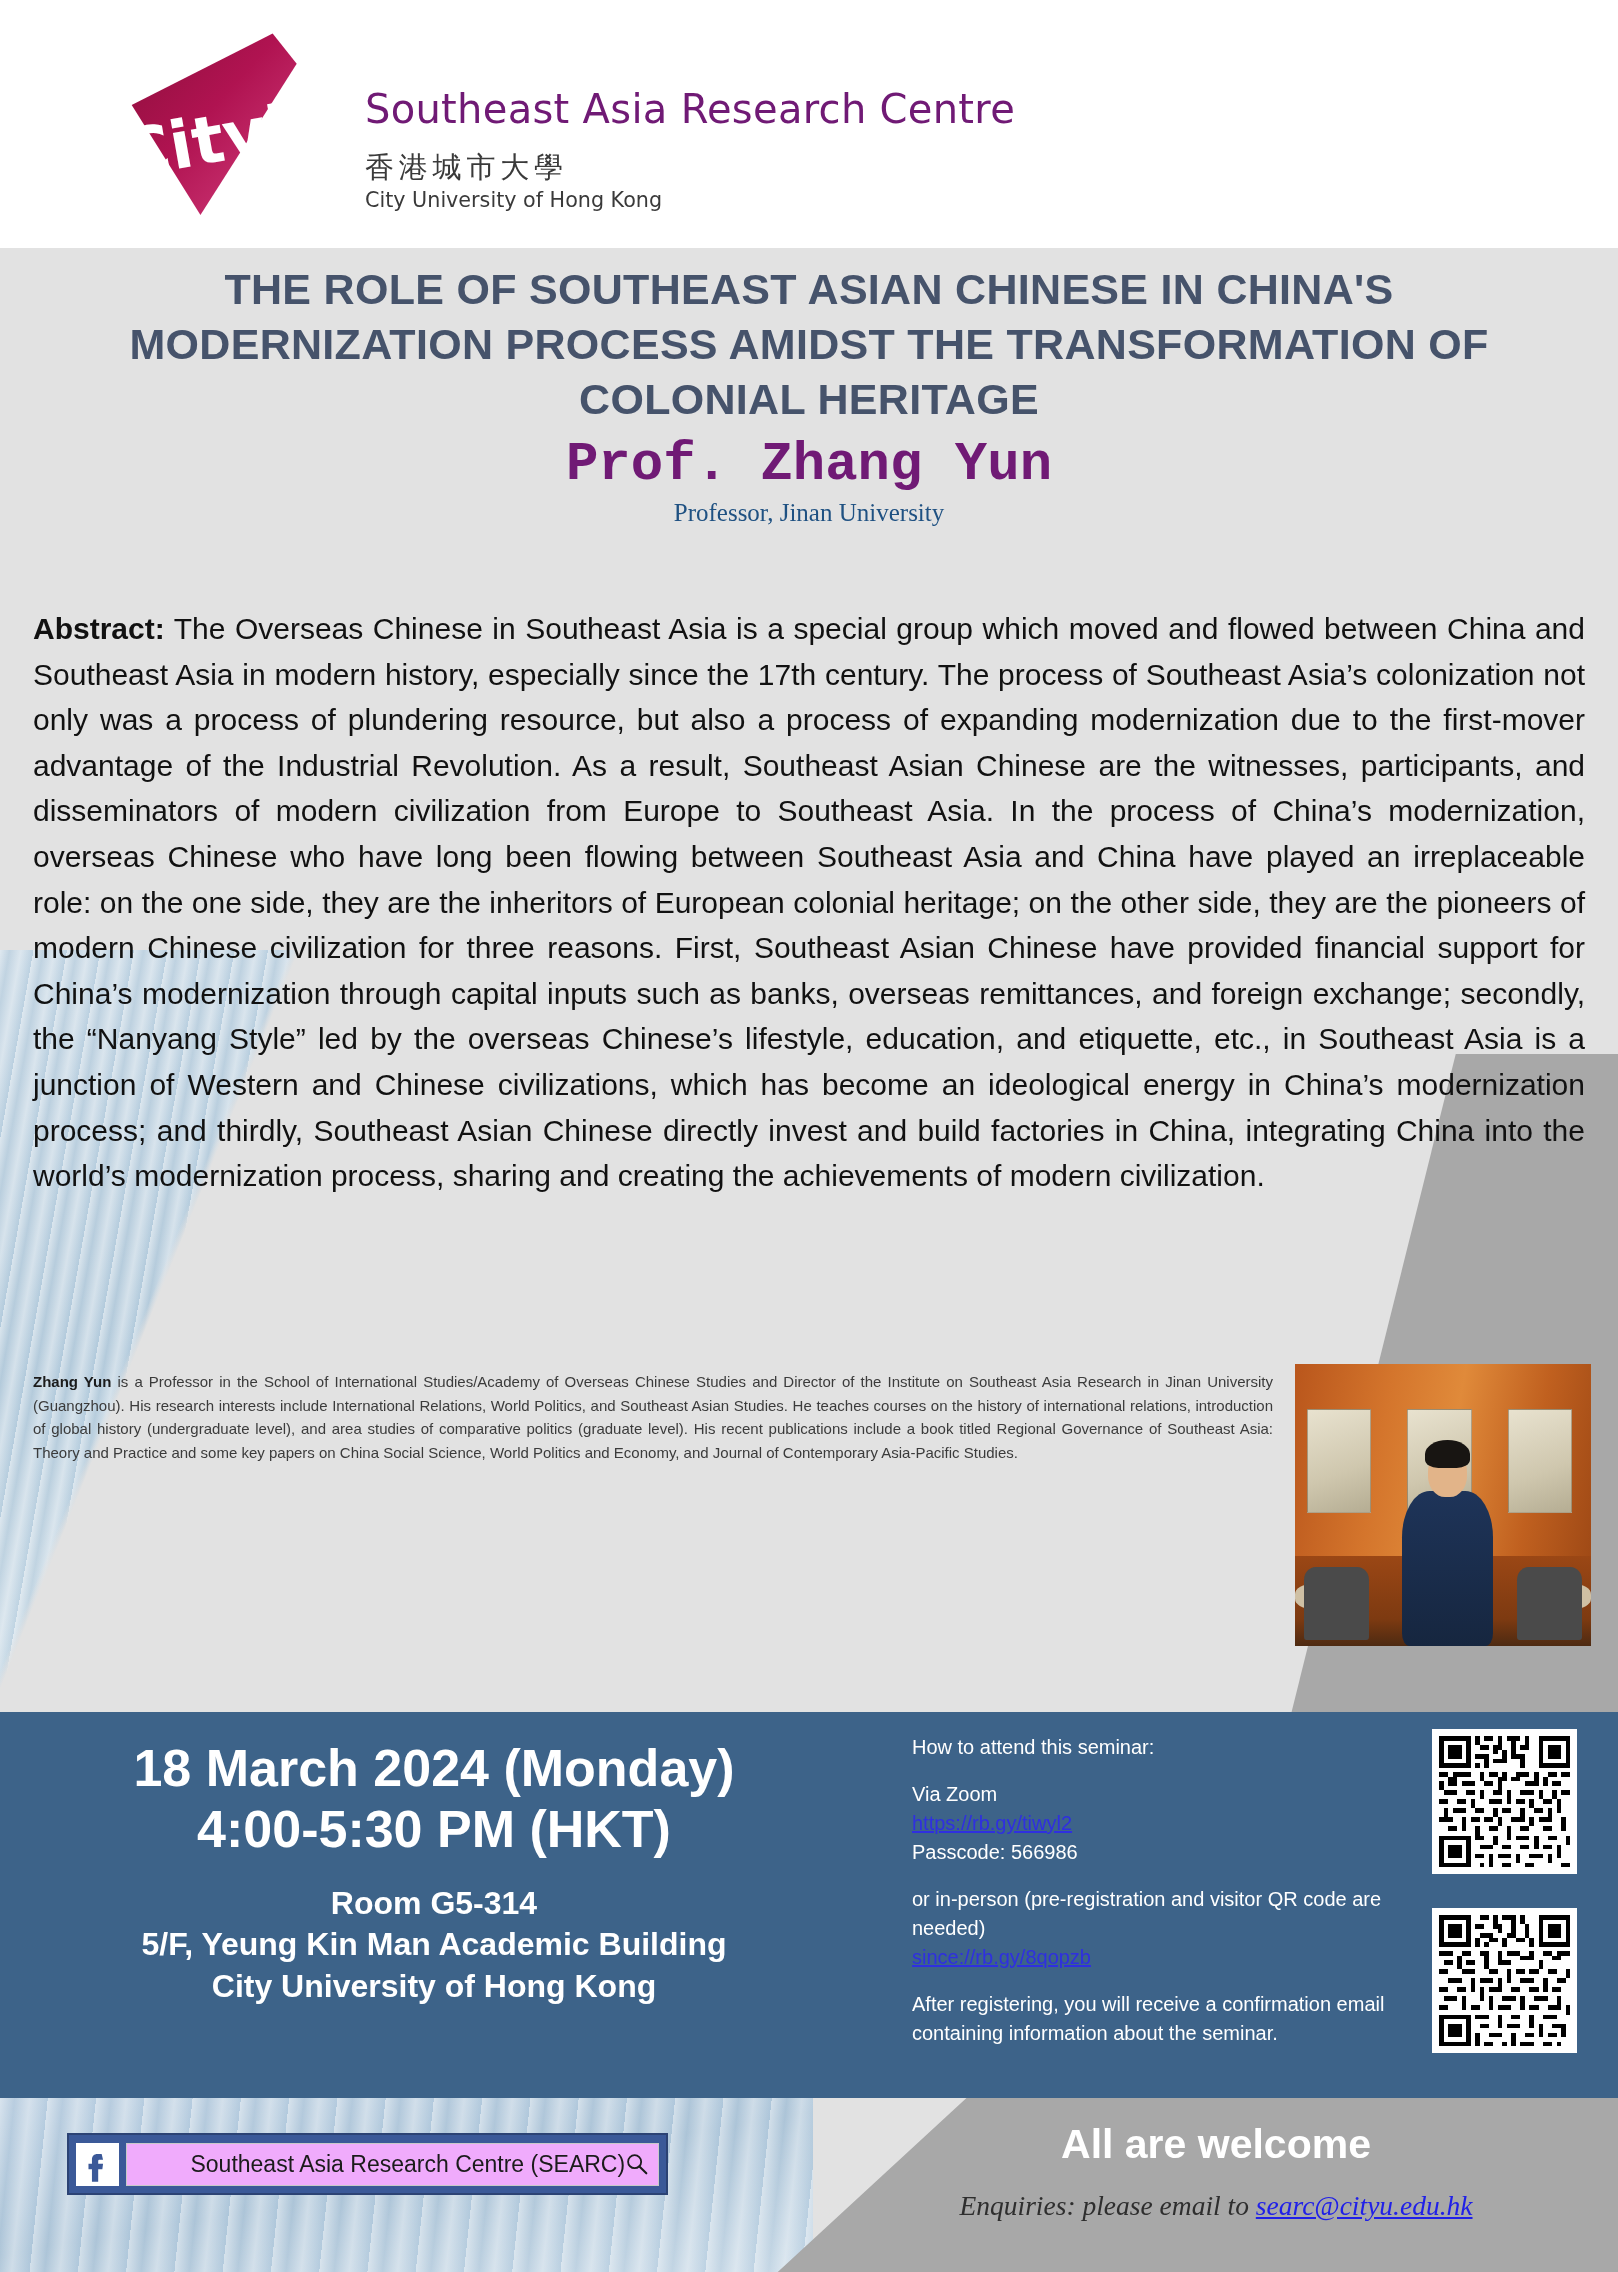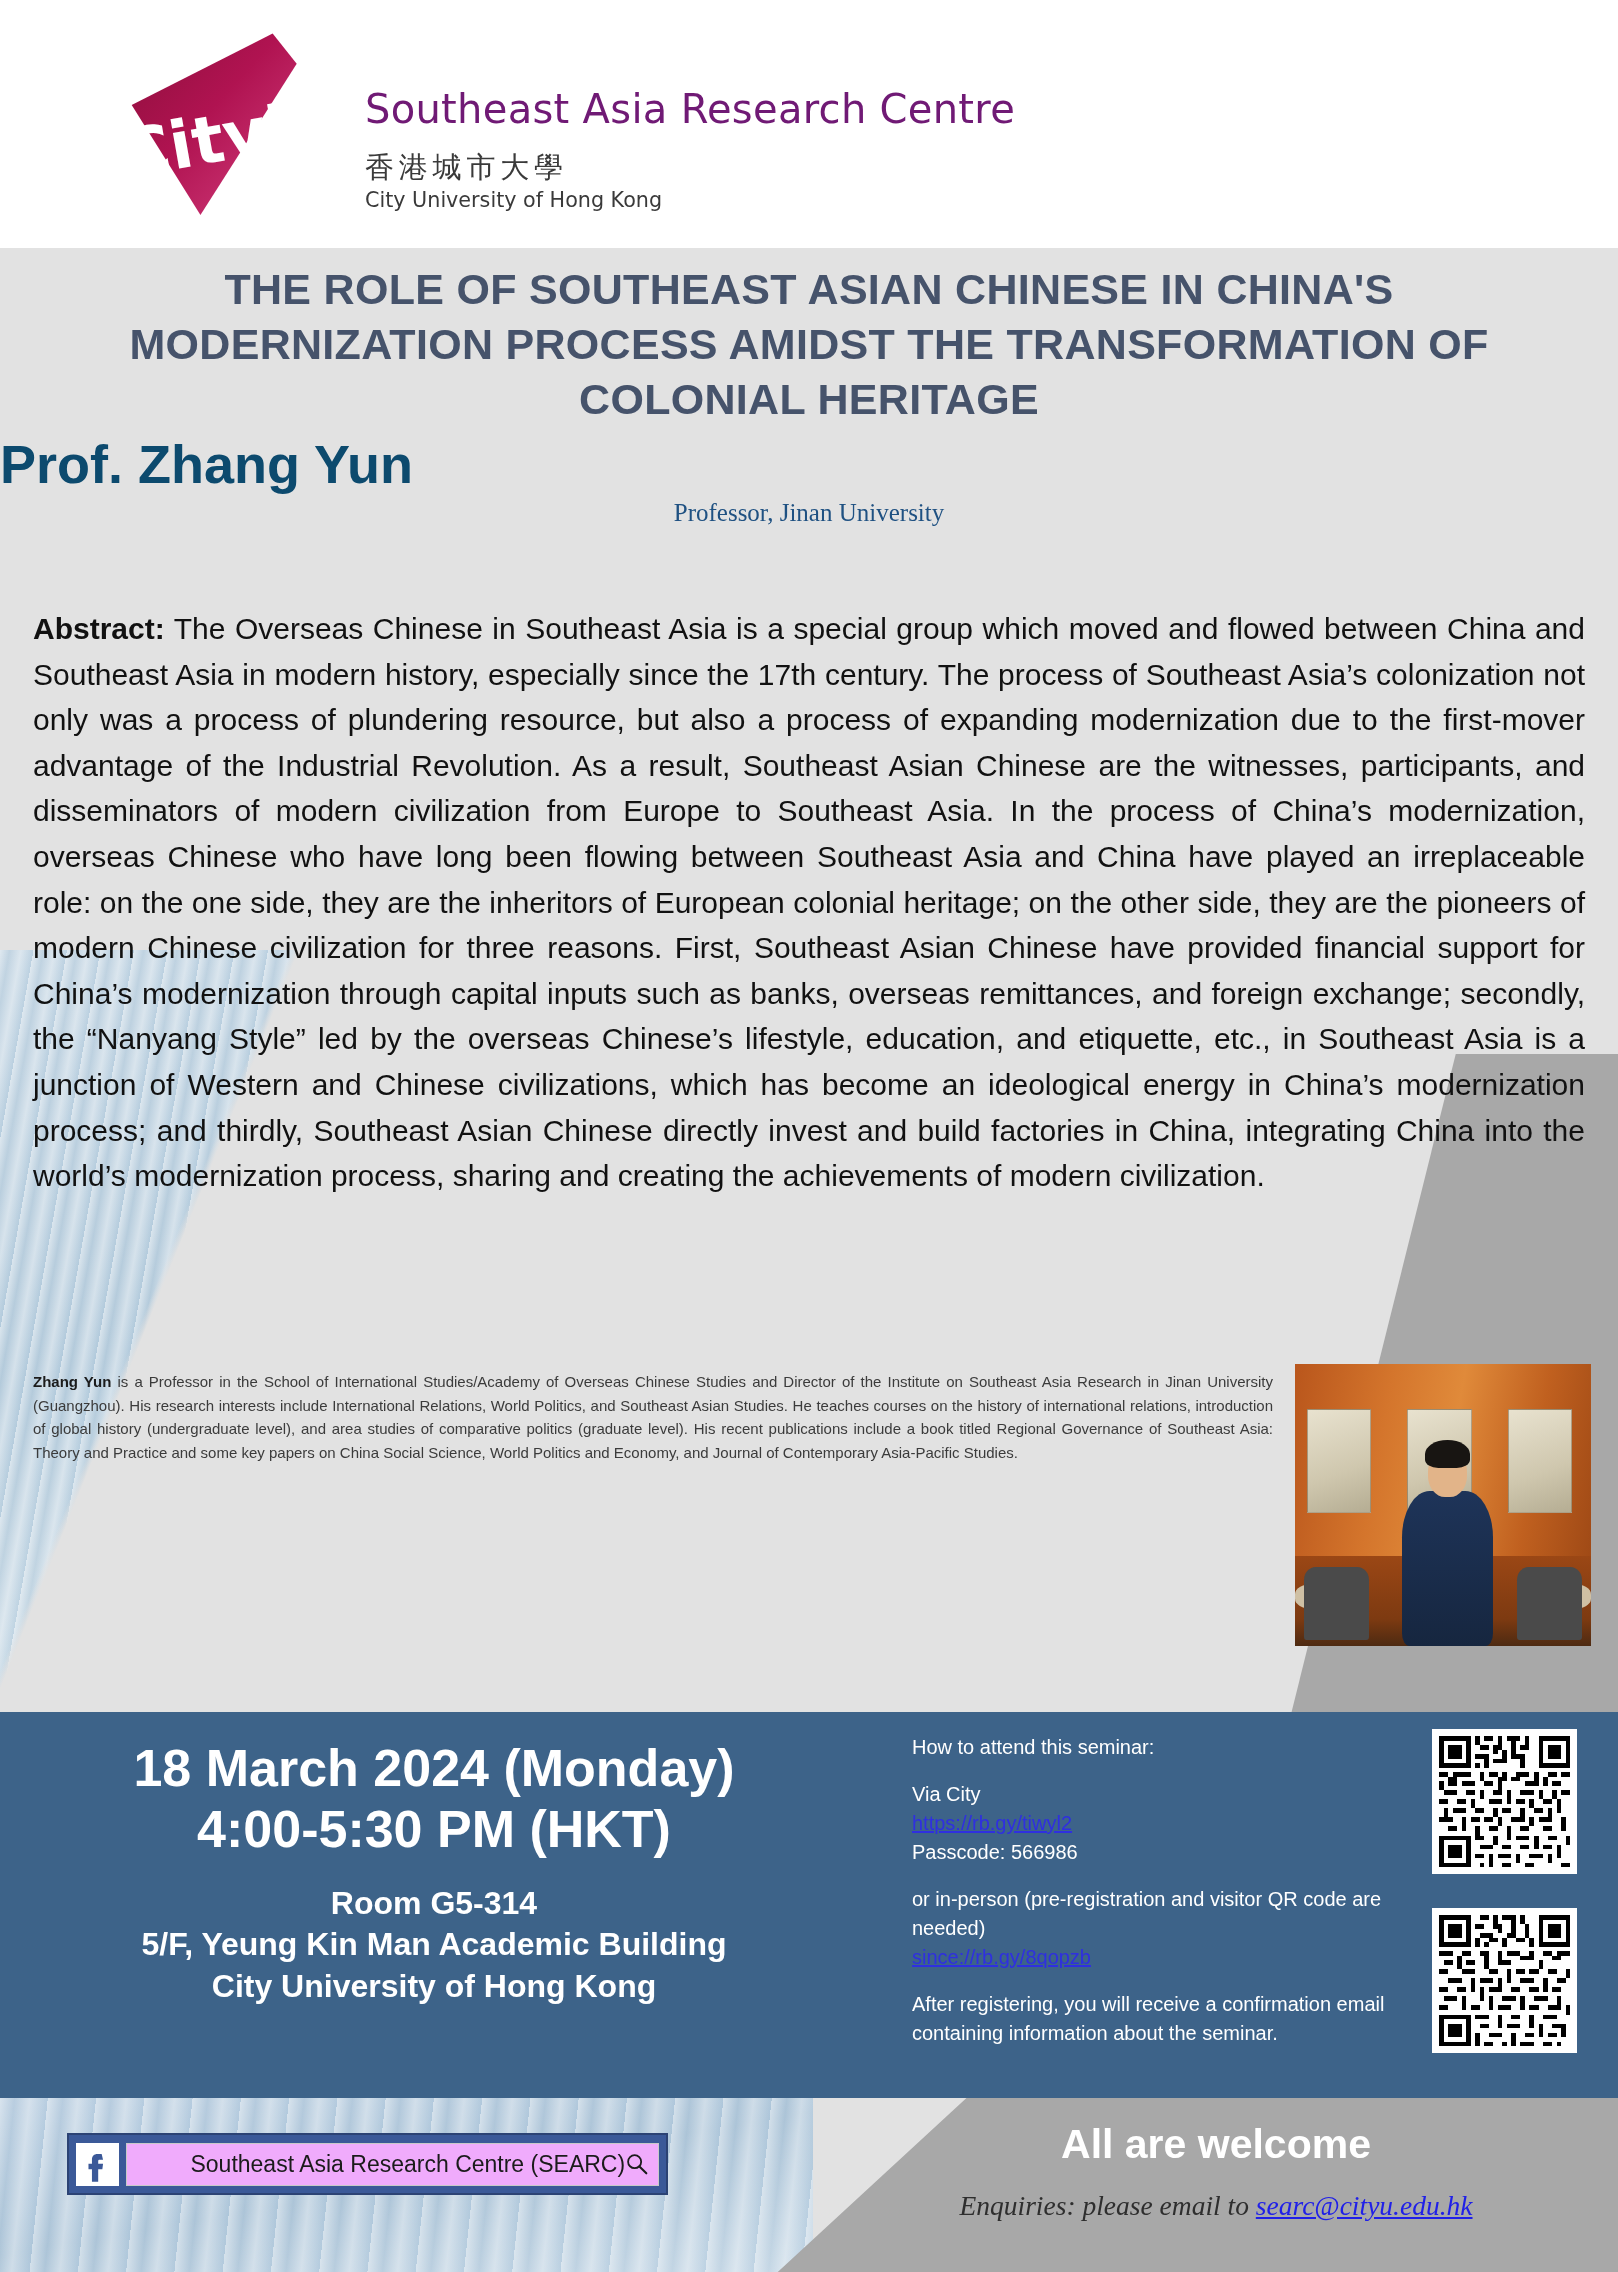--- a/index.html
+++ b/index.html
@@ -69,23 +69,23 @@
 
   
   .title-area{position:absolute;left:0;top:262px;width:1618px;z-index:6;}
   .poster-title{
     margin:0 auto;width:1419px;text-align:center;
     font-family:"Liberation Sans", sans-serif;
     font-weight:bold;font-size:43px;line-height:1.28;
     color:#46536b;letter-spacing:0.3px;
   }
   .speaker-name{
-    margin:8.3px auto 0;text-align:left;
-    font-family:Liberation Sans, sans-serif;
-    font-weight:bold;font-size:54px;color:#0c4a6e;line-height:1.1;
+    margin:8.3px auto 0;text-align:center;
+    font-family:Liberation Mono, monospace;
+    font-weight:bold;font-size:54px;color:#701a75;line-height:1.1;
   }
   .speaker-affil{
     margin:4.1px auto 0;text-align:center;
     font-family:"Liberation Serif", serif;
     font-size:25px;color:#1f5182;
   }
 
   
   .abstract{
     position:absolute;left:33px;top:606px;width:1552px;
@@ -257,21 +257,21 @@
       <div class="ev-date">18 March 2024 (Monday)</div>
       <div class="ev-time">4:00-5:30 PM (HKT)</div>
       <div class="ev-room">Room G5-314</div>
       <div class="ev-bldg">5/F, Yeung Kin Man Academic Building</div>
       <div class="ev-univ">City University of Hong Kong</div>
     </div>
 
     <div class="attend">
       <div>How to attend this seminar:</div>
       <div class="blank"></div>
-      <div>Via City</div>
+      <div>Via Zoom</div>
       <div><a href="#">https://rb.gy/tiwyl2</a></div>
       <div>Passcode: 566986</div>
       <div class="blank"></div>
       <div>or in-person (pre-registration and visitor QR code are needed)</div>
       <div><a href="#">since://rb.gy/8qopzb</a></div>
       <div class="blank"></div>
       <div>After registering, you will receive a confirmation email containing information about the seminar.</div>
     </div>
   </div>
 

